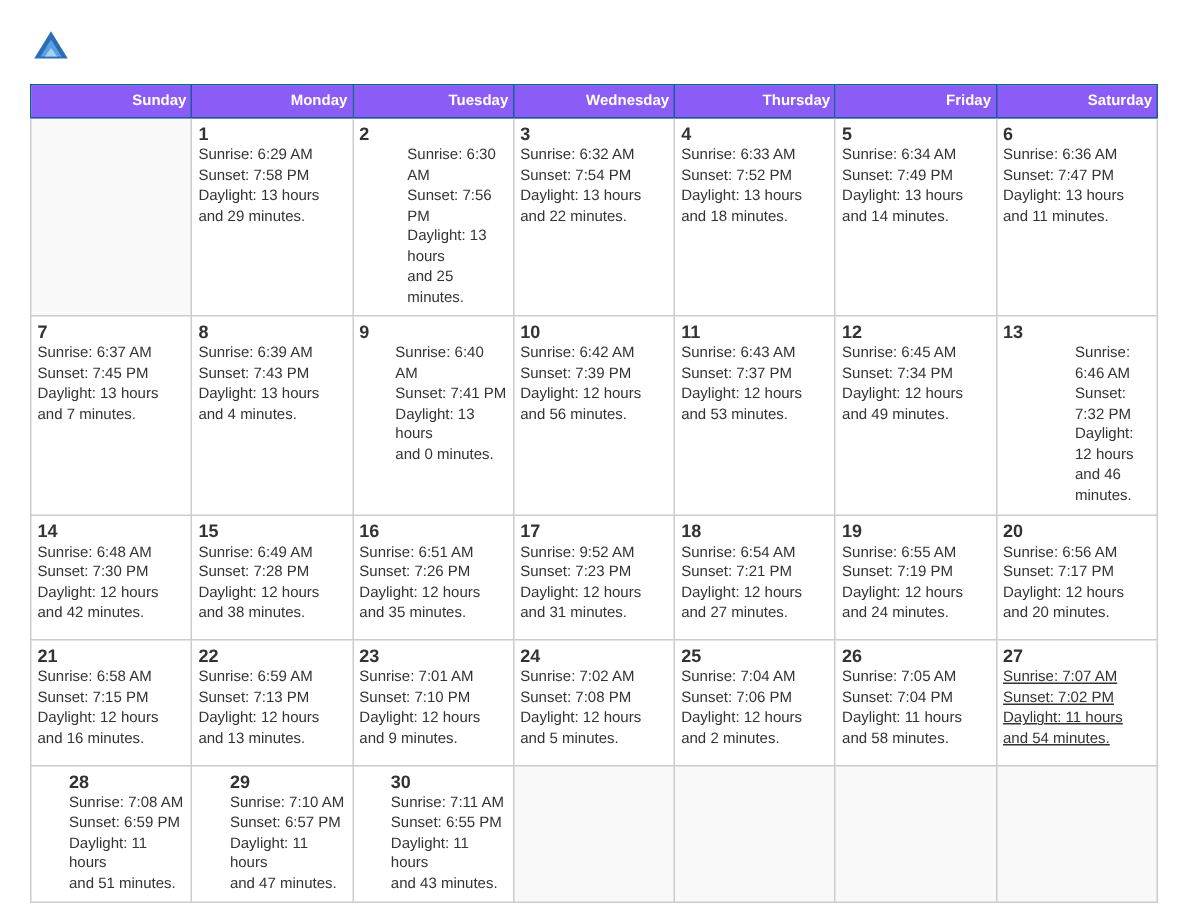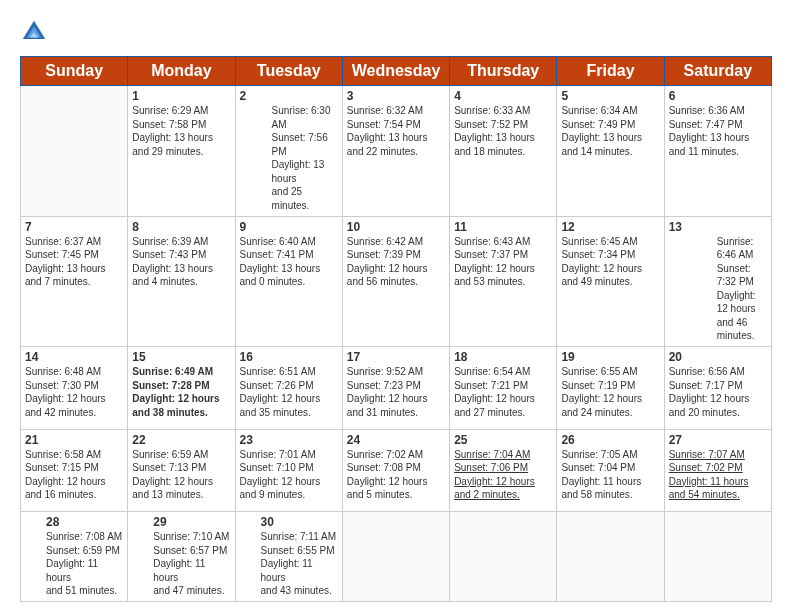--- a/index.html
+++ b/index.html
@@ -60,24 +60,24 @@
       color: #555;
     }
     .calendar {
       flex: 1;
       border: 1px solid #ccc;
       border-collapse: collapse;
       width: 100%;
       table-layout: fixed;
     }
     .calendar th {
-      background-color: #c2410c;
+      background-color: #8b5cf6;
       color: #fff;
-      text-align: center;
-      font-size: 16px;
+      text-align: right;
+      font-size: 10px;
       padding: 5px 3px;
       border: 1px solid #1a5aa0;
       font-weight: bold;
     }
     .calendar td {
       border: 1px solid #ccc;
       vertical-align: top;
       padding: 3px 4px;
       font-size: 9.5px;
       color: #333;
@@ -193,21 +193,21 @@
           </td>
           <td>
             <span class="day-number">8</span>
             <div class="cell-info" style="white-space: pre-line;">Sunrise: 6:39 AM
 Sunset: 7:43 PM
 Daylight: 13 hours
 and 4 minutes.</div>
           </td>
           <td>
             <span class="day-number">9</span>
-            <div class="cell-info" style="white-space: pre-line;">Sunrise: 6:40 AM
+            <div class="cell-info" style="white-space: pre-line; margin-left: 24px;">Sunrise: 6:40 AM
 Sunset: 7:41 PM
 Daylight: 13 hours
 and 0 minutes.</div>
           </td>
           <td>
             <span class="day-number">10</span>
             <div class="cell-info" style="white-space: pre-line;">Sunrise: 6:42 AM
 Sunset: 7:39 PM
 Daylight: 12 hours
 and 56 minutes.</div>
@@ -237,21 +237,21 @@
         <tr>
           <td>
             <span class="day-number">14</span>
             <div class="cell-info" style="white-space: pre-line;">Sunrise: 6:48 AM
 Sunset: 7:30 PM
 Daylight: 12 hours
 and 42 minutes.</div>
           </td>
           <td>
             <span class="day-number">15</span>
-            <div class="cell-info" style="white-space: pre-line; font-weight: bold;">Sunrise: 6:49 AM
+            <div class="cell-info" style="white-space: pre-line;">Sunrise: 6:49 AM
 Sunset: 7:28 PM
 Daylight: 12 hours
 and 38 minutes.</div>
           </td>
           <td>
             <span class="day-number">16</span>
             <div class="cell-info" style="white-space: pre-line;">Sunrise: 6:51 AM
 Sunset: 7:26 PM
 Daylight: 12 hours
 and 35 minutes.</div>
@@ -309,21 +309,21 @@
           </td>
           <td>
             <span class="day-number">24</span>
             <div class="cell-info" style="white-space: pre-line;">Sunrise: 7:02 AM
 Sunset: 7:08 PM
 Daylight: 12 hours
 and 5 minutes.</div>
           </td>
           <td>
             <span class="day-number">25</span>
-            <div class="cell-info" style="white-space: pre-line; text-decoration: underline;">Sunrise: 7:04 AM
+            <div class="cell-info" style="white-space: pre-line;">Sunrise: 7:04 AM
 Sunset: 7:06 PM
 Daylight: 12 hours
 and 2 minutes.</div>
           </td>
           <td>
             <span class="day-number">26</span>
             <div class="cell-info" style="white-space: pre-line;">Sunrise: 7:05 AM
 Sunset: 7:04 PM
 Daylight: 11 hours
 and 58 minutes.</div>

